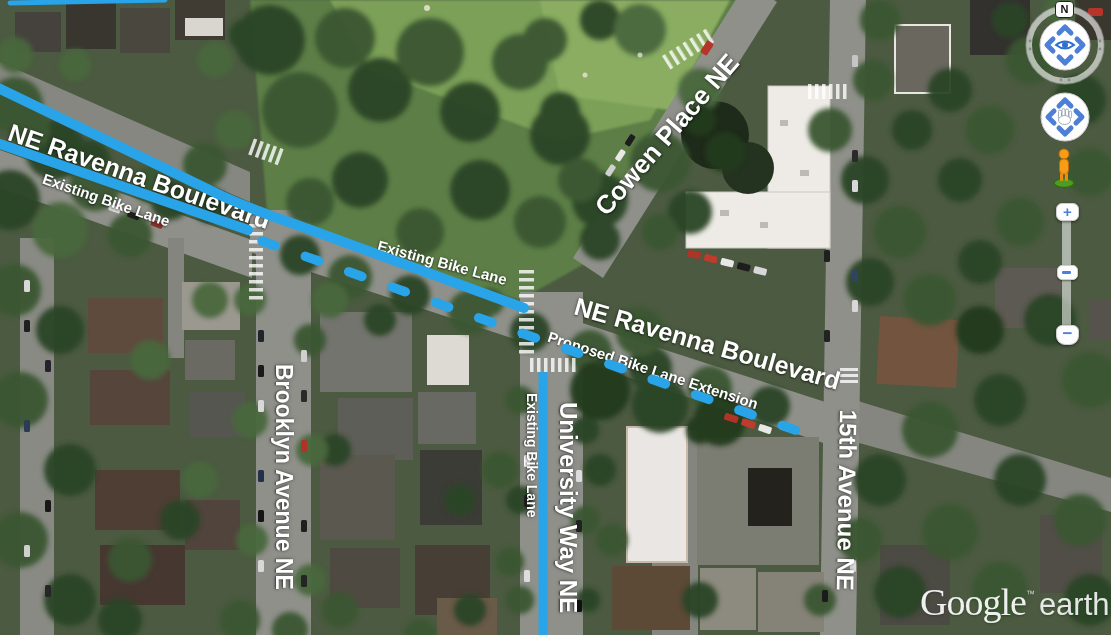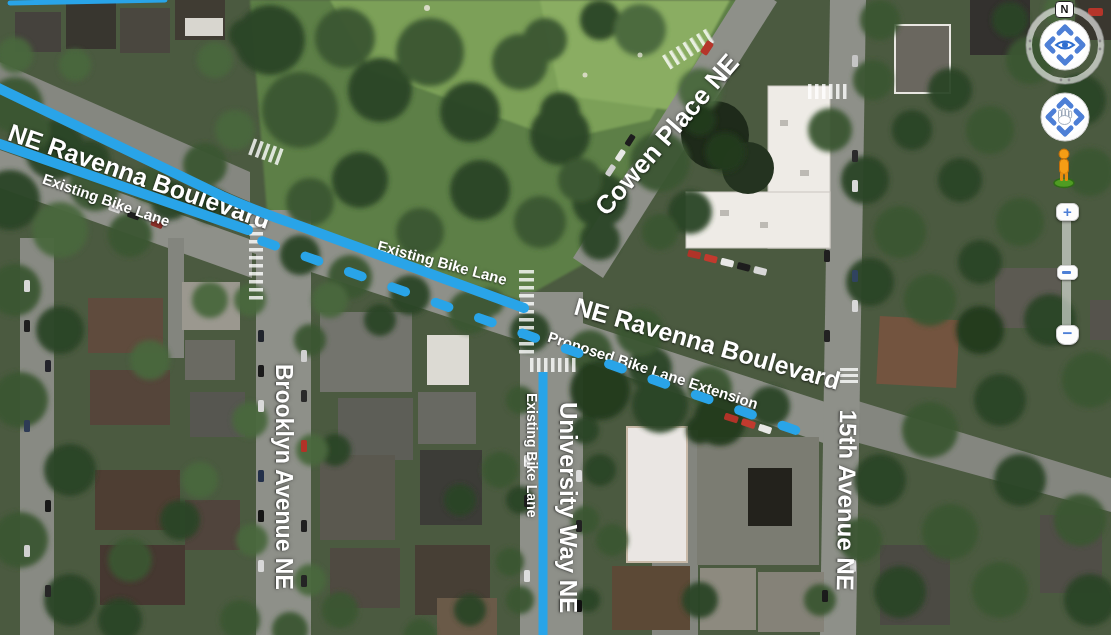--- a/index.html
+++ b/index.html
@@ -487,14 +487,17 @@
     </g>
   </svg>
 
   <div>
     <div id="zoom-track"></div>
     <div class="zoombtn" id="zoom-in">+</div>
     <div id="zoom-handle"></div>
     <div class="zoombtn" id="zoom-out">−</div>
   </div>
 
+  <div id="watermark">
+    <span class="g">Google</span><span class="tm">™</span><span class="e">earth</span>
+  </div>
 
 </div>
 
 </body></html>

